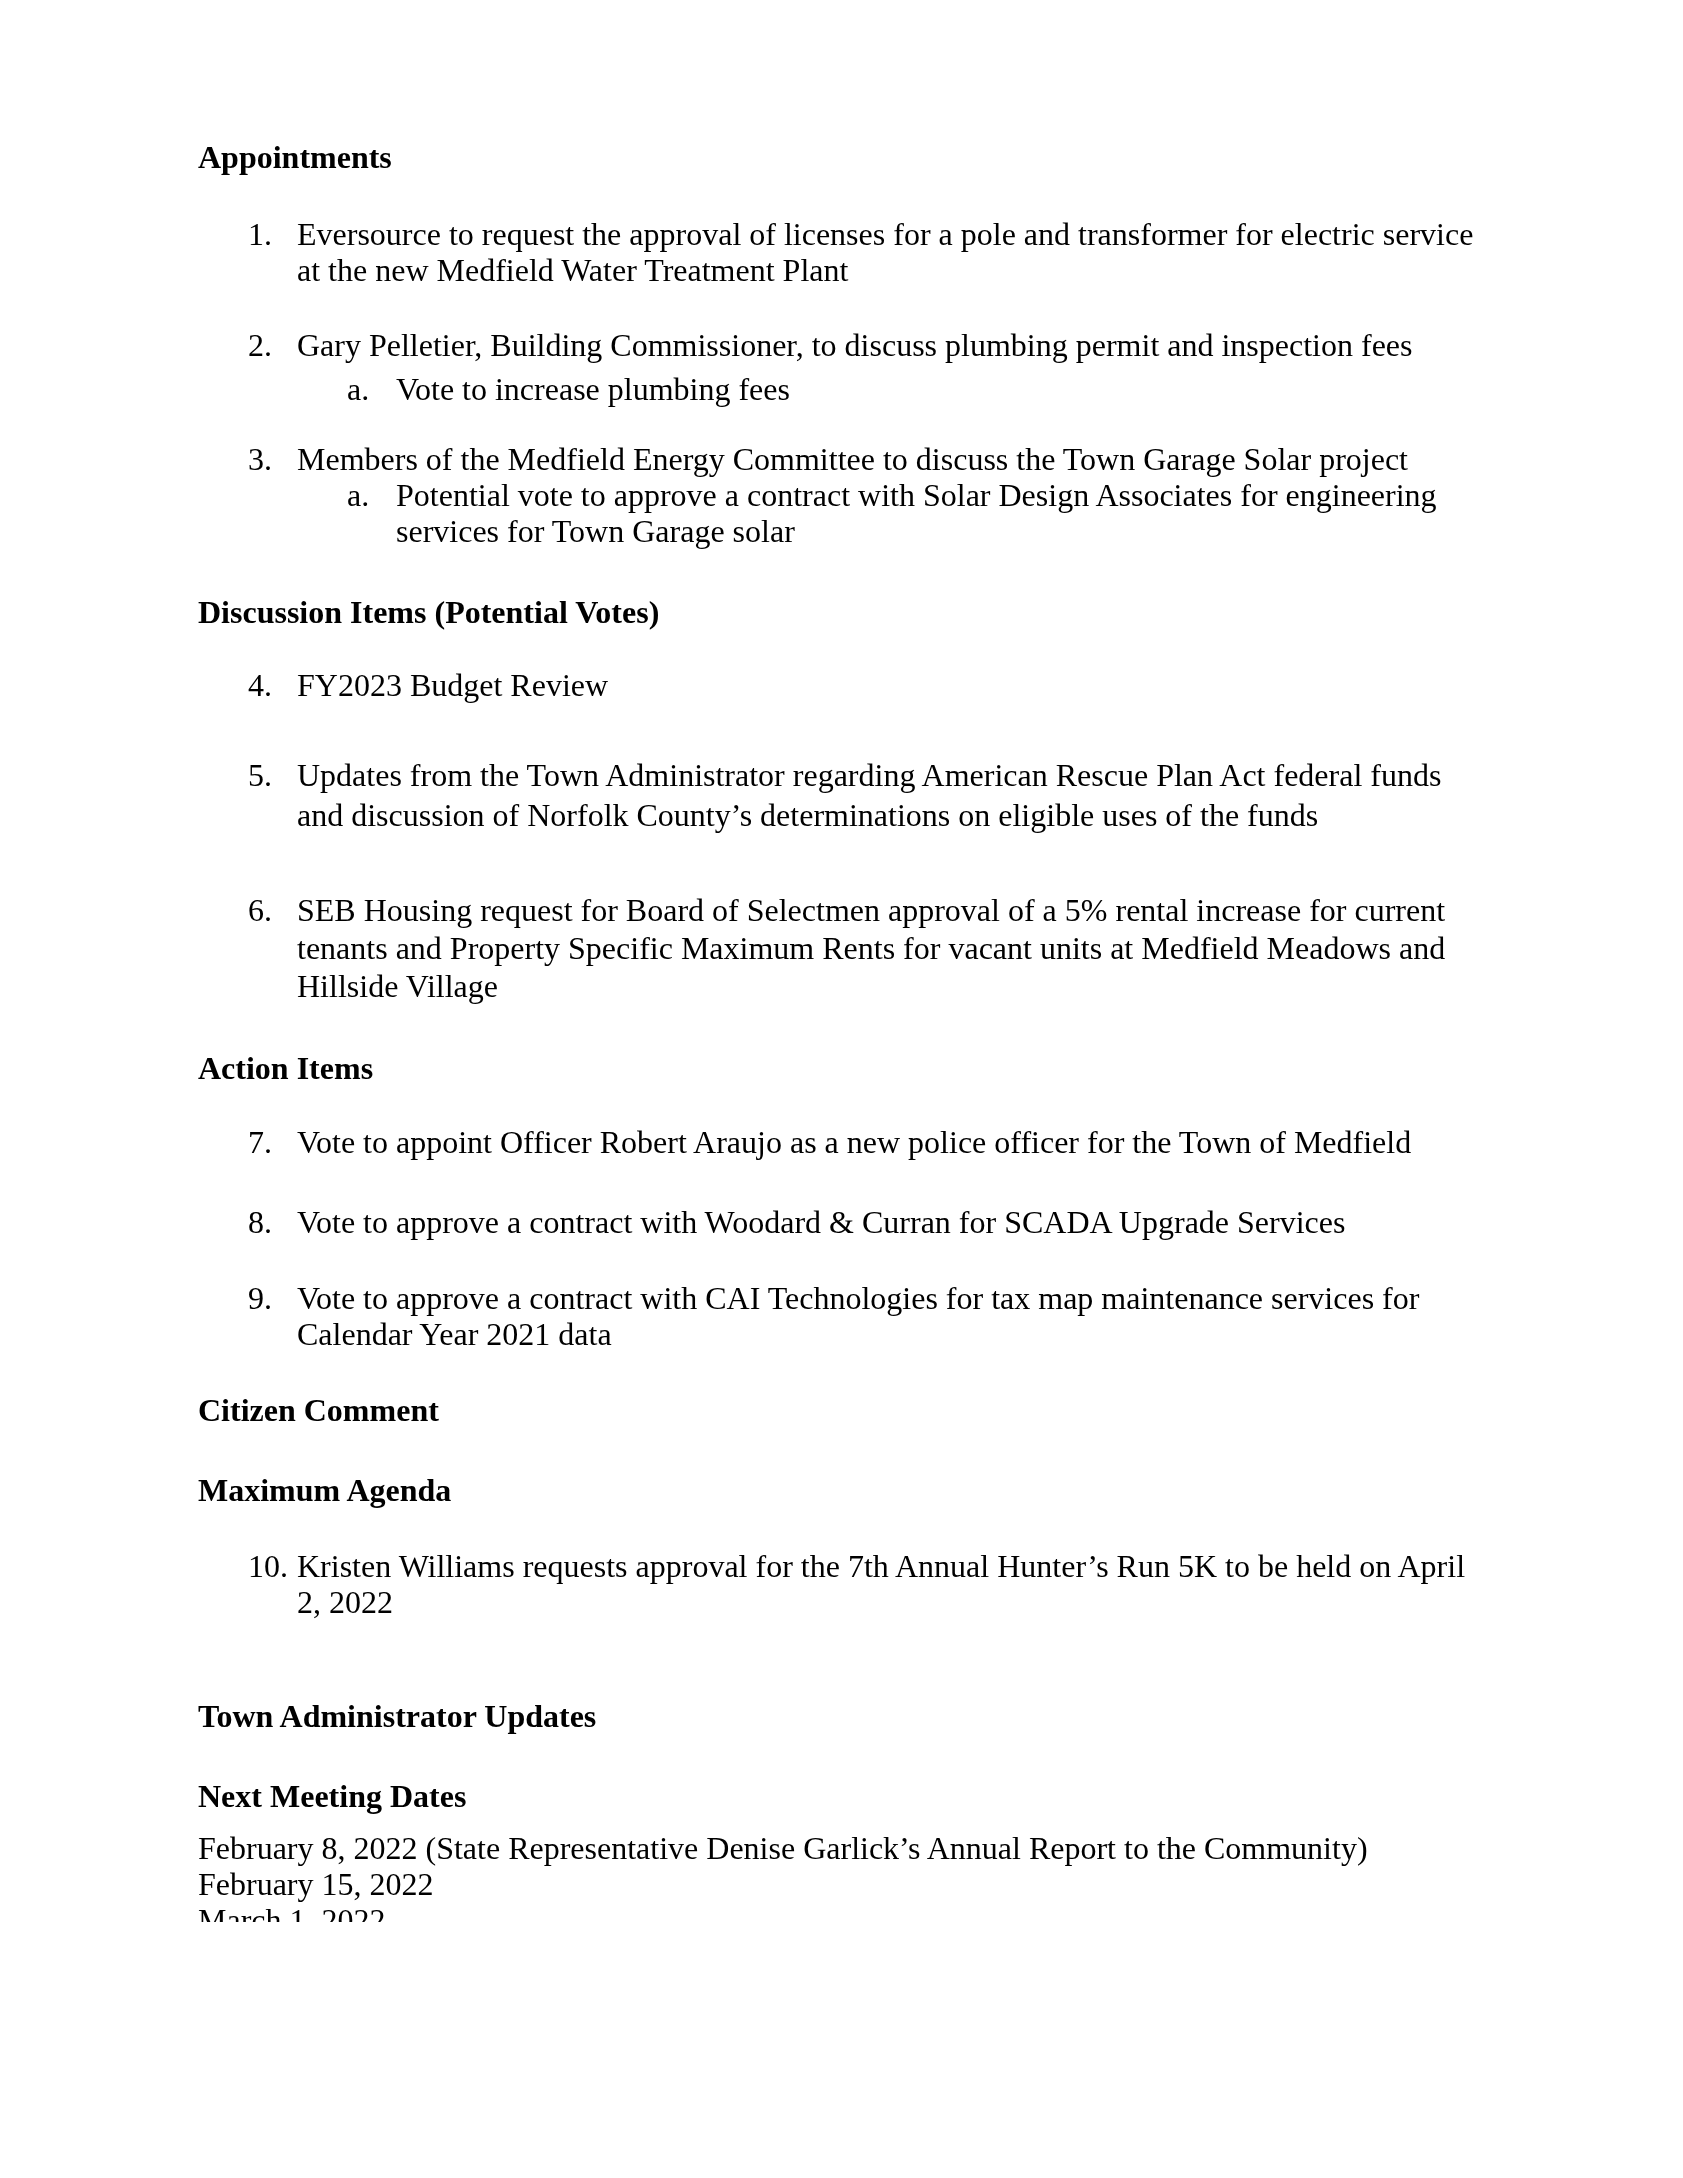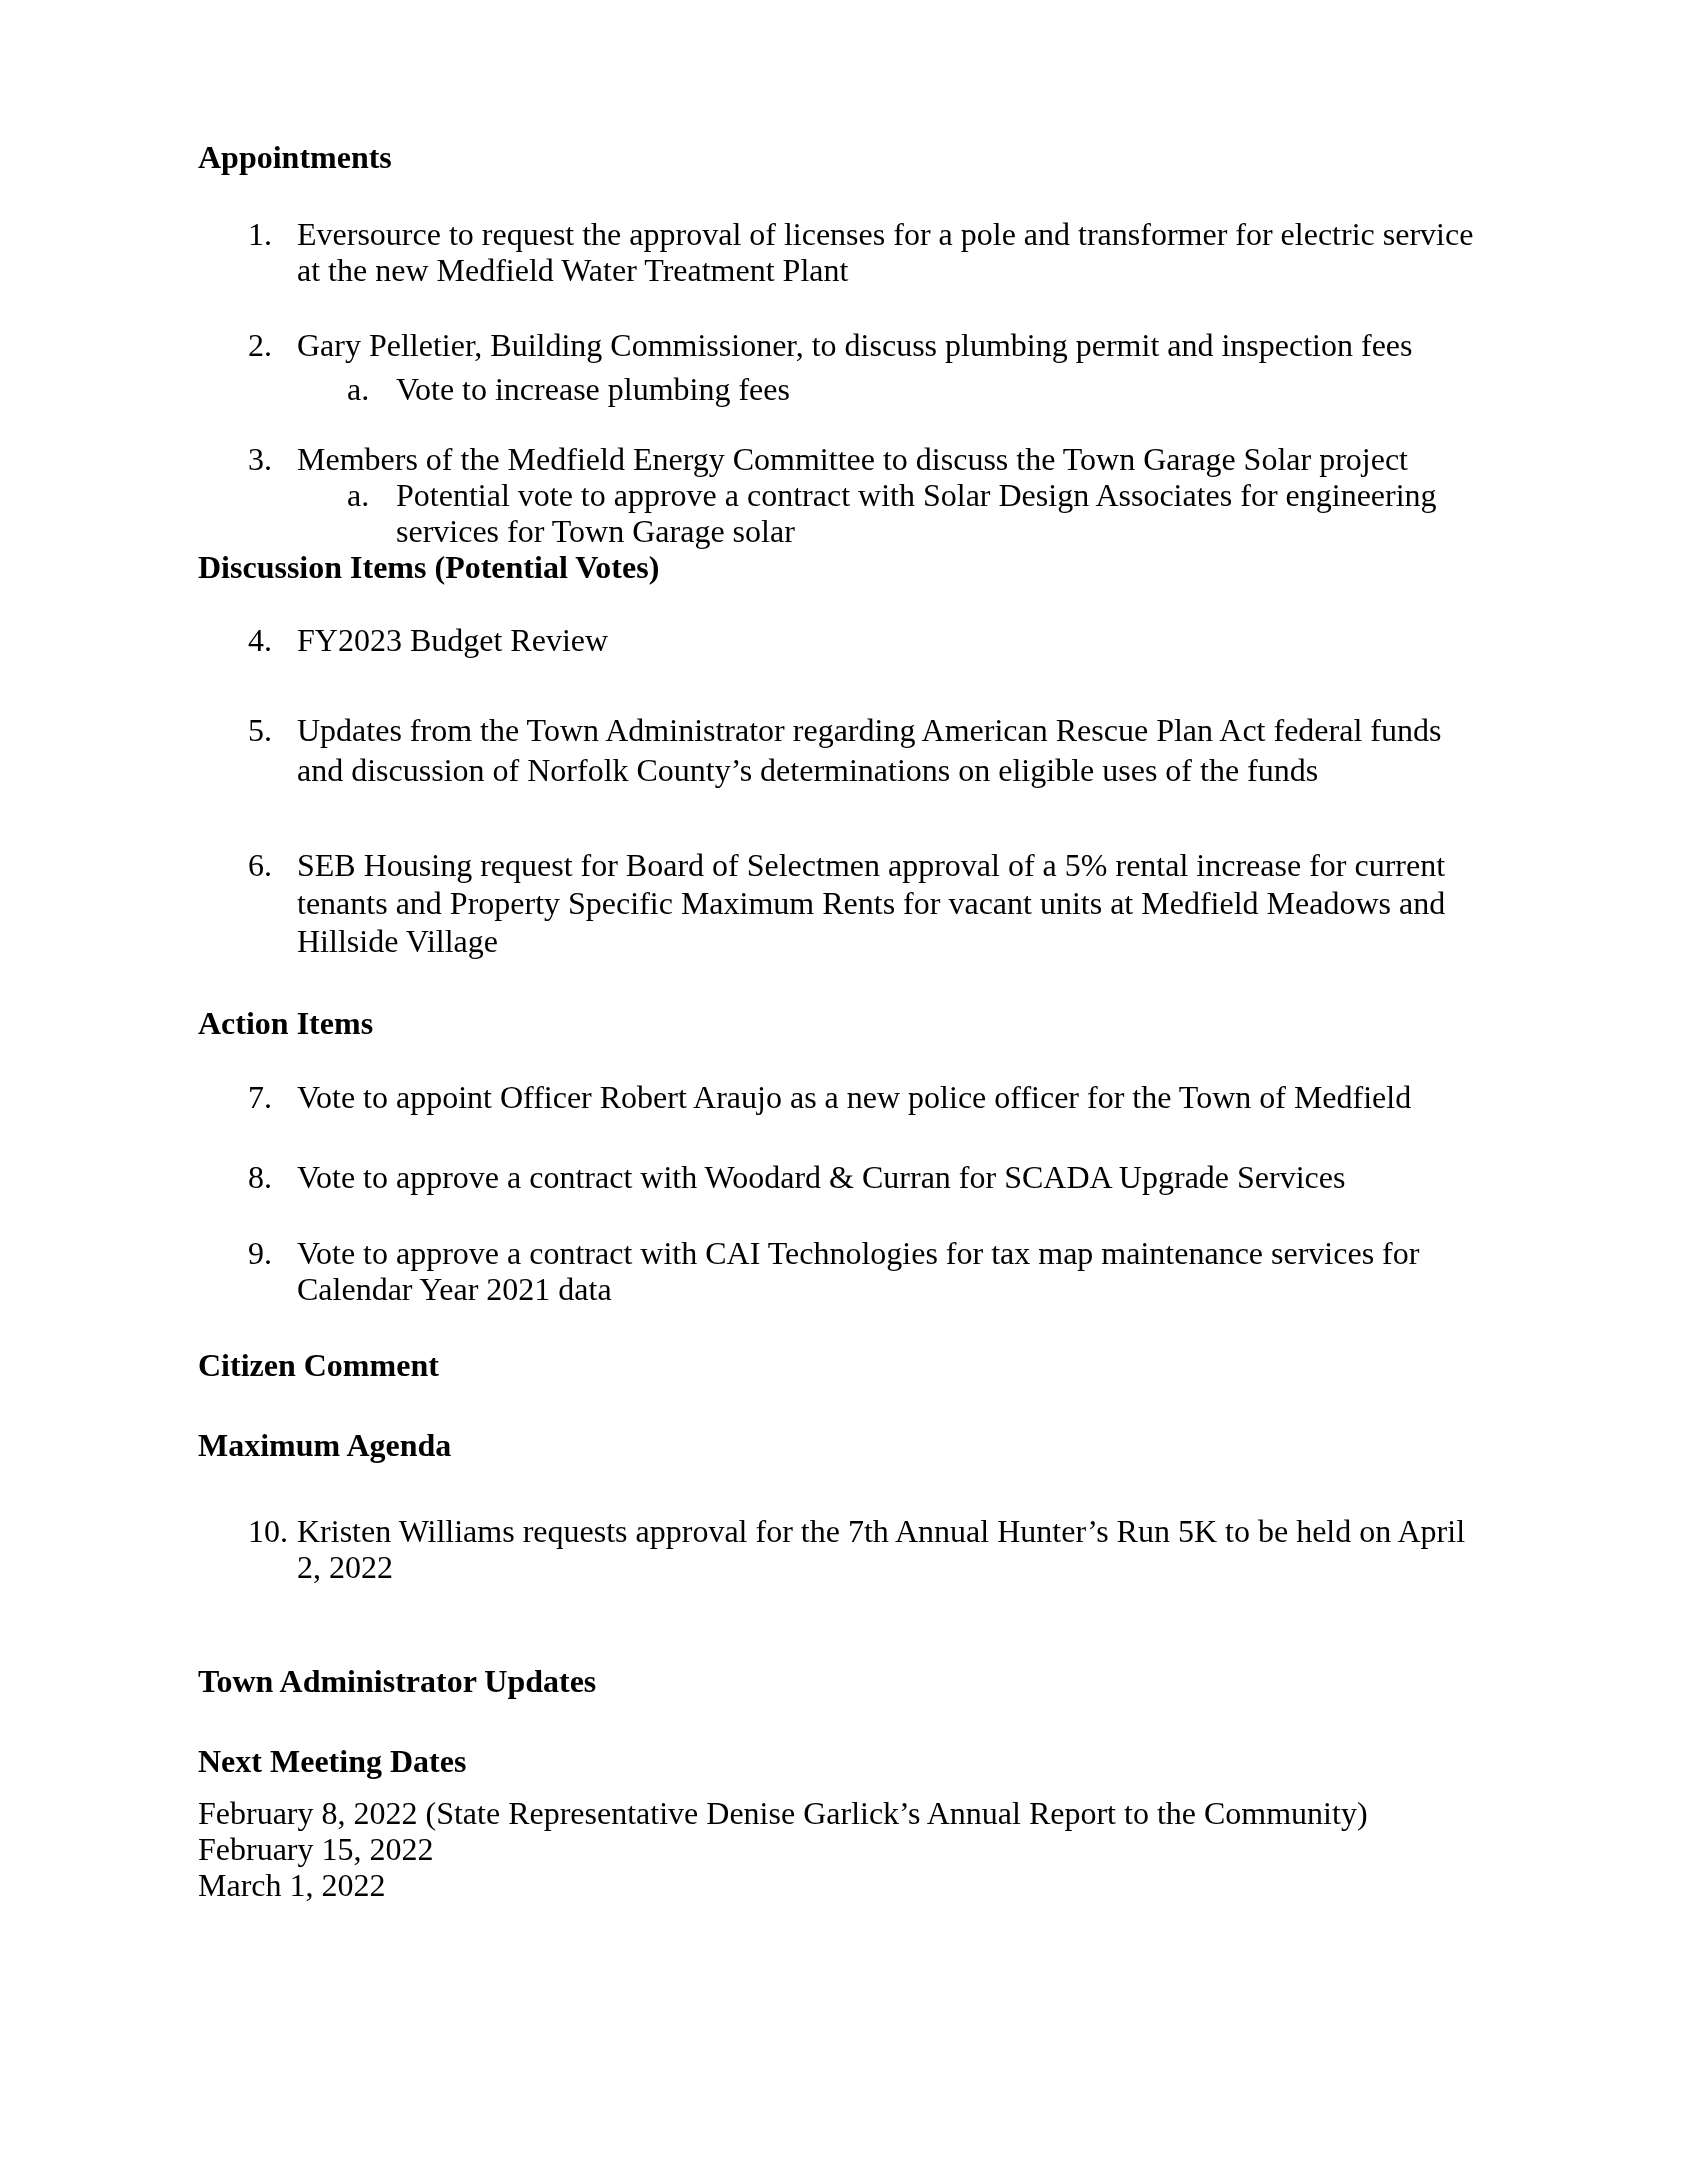--- a/index.html
+++ b/index.html
@@ -47,21 +47,21 @@
 
   <div class="item" style="margin-top:34px">
     <span class="num">3.</span>
     <span class="txt">Members of the Medfield Energy Committee to discuss the Town Garage Solar project</span>
   </div>
   <div class="sub" style="margin-top:0px">
     <span class="num">a.</span>
     <span class="txt">Potential vote to approve a contract with Solar Design Associates for engineering services for Town Garage solar</span>
   </div>
 
-  <div class="h" style="">Discussion Items (Potential Votes)</div>
+  <div class="h" style="margin-top:45px">Discussion Items (Potential Votes)</div>
 
   <div class="item" style="margin-top:37px">
     <span class="num">4.</span>
     <span class="txt">FY2023 Budget Review</span>
   </div>
 
   <div class="item" style="margin-top:52px; line-height:40px">
     <span class="num">5.</span>
     <span class="txt">Updates from the Town Administrator regarding American Rescue Plan Act federal funds and discussion of Norfolk County’s determinations on eligible uses of the funds</span>
   </div>
@@ -85,21 +85,21 @@
 
   <div class="item" style="margin-top:40px">
     <span class="num">9.</span>
     <span class="txt">Vote to approve a contract with CAI Technologies for tax map maintenance services for Calendar Year 2021 data</span>
   </div>
 
   <div class="h" style="margin-top:40px">Citizen Comment</div>
 
   <div class="h" style="margin-top:44px">Maximum Agenda</div>
 
-  <div class="item" style="margin-top:50px">
+  <div class="item" style="margin-top:40px">
     <span class="num">10.</span>
     <span class="txt">Kristen Williams requests approval for the 7th Annual Hunter’s Run 5K to be held on April 2, 2022</span>
   </div>
 
 
   <div class="h" style="margin-top:78px">Town Administrator Updates</div>
 
   <div class="h" style="margin-top:44px">Next Meeting Dates</div>
   <div class="dates" style="margin-top:16px">
     <div>February 8, 2022 (State Representative Denise Garlick’s Annual Report to the Community)</div>

